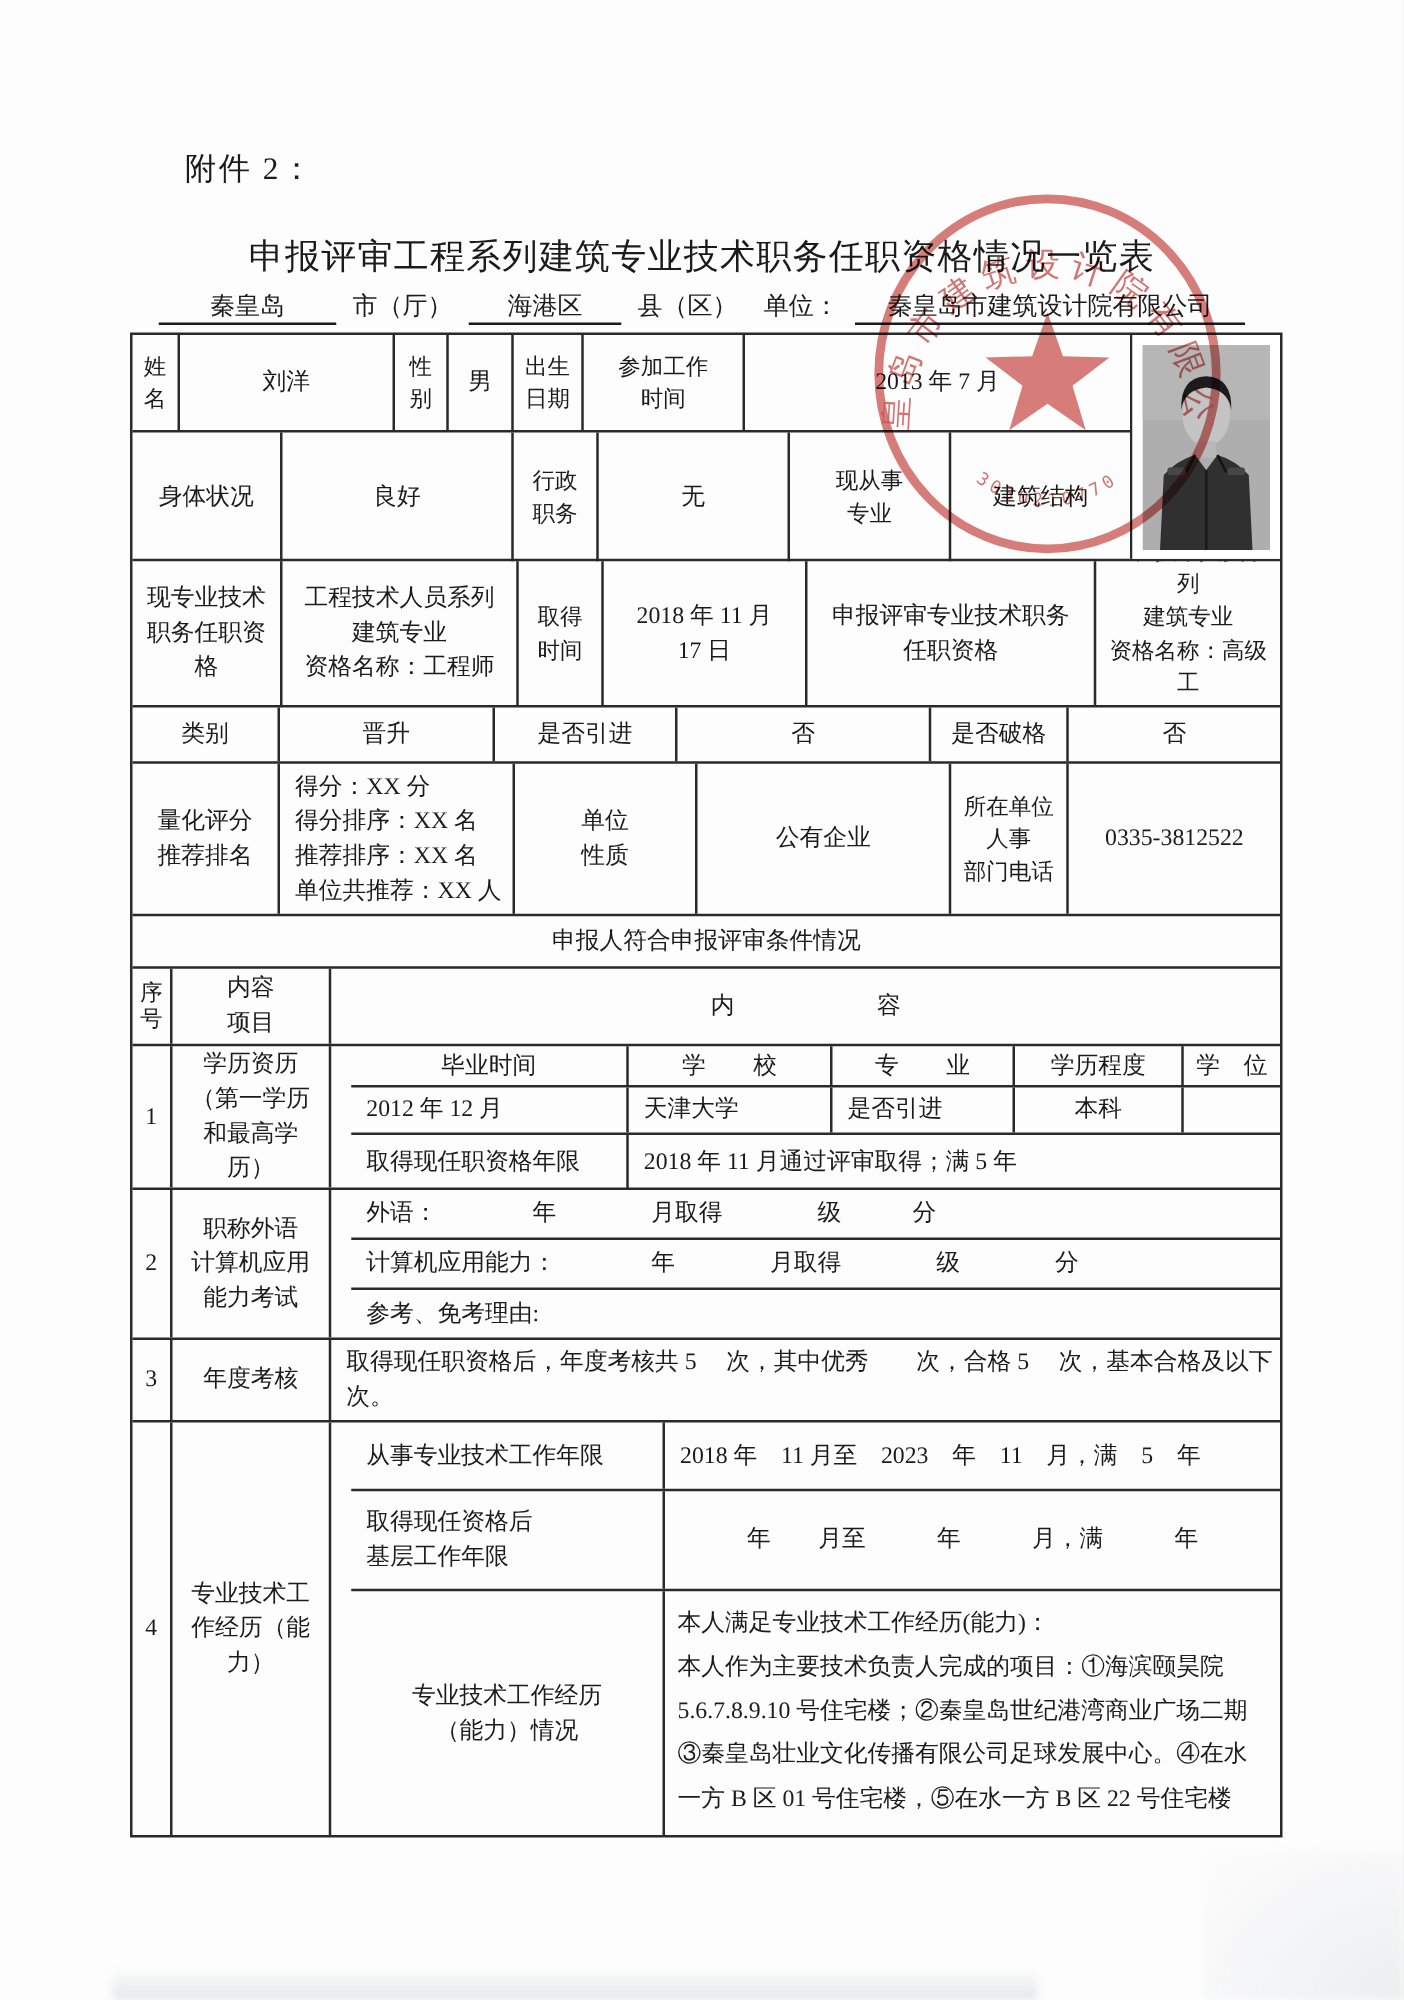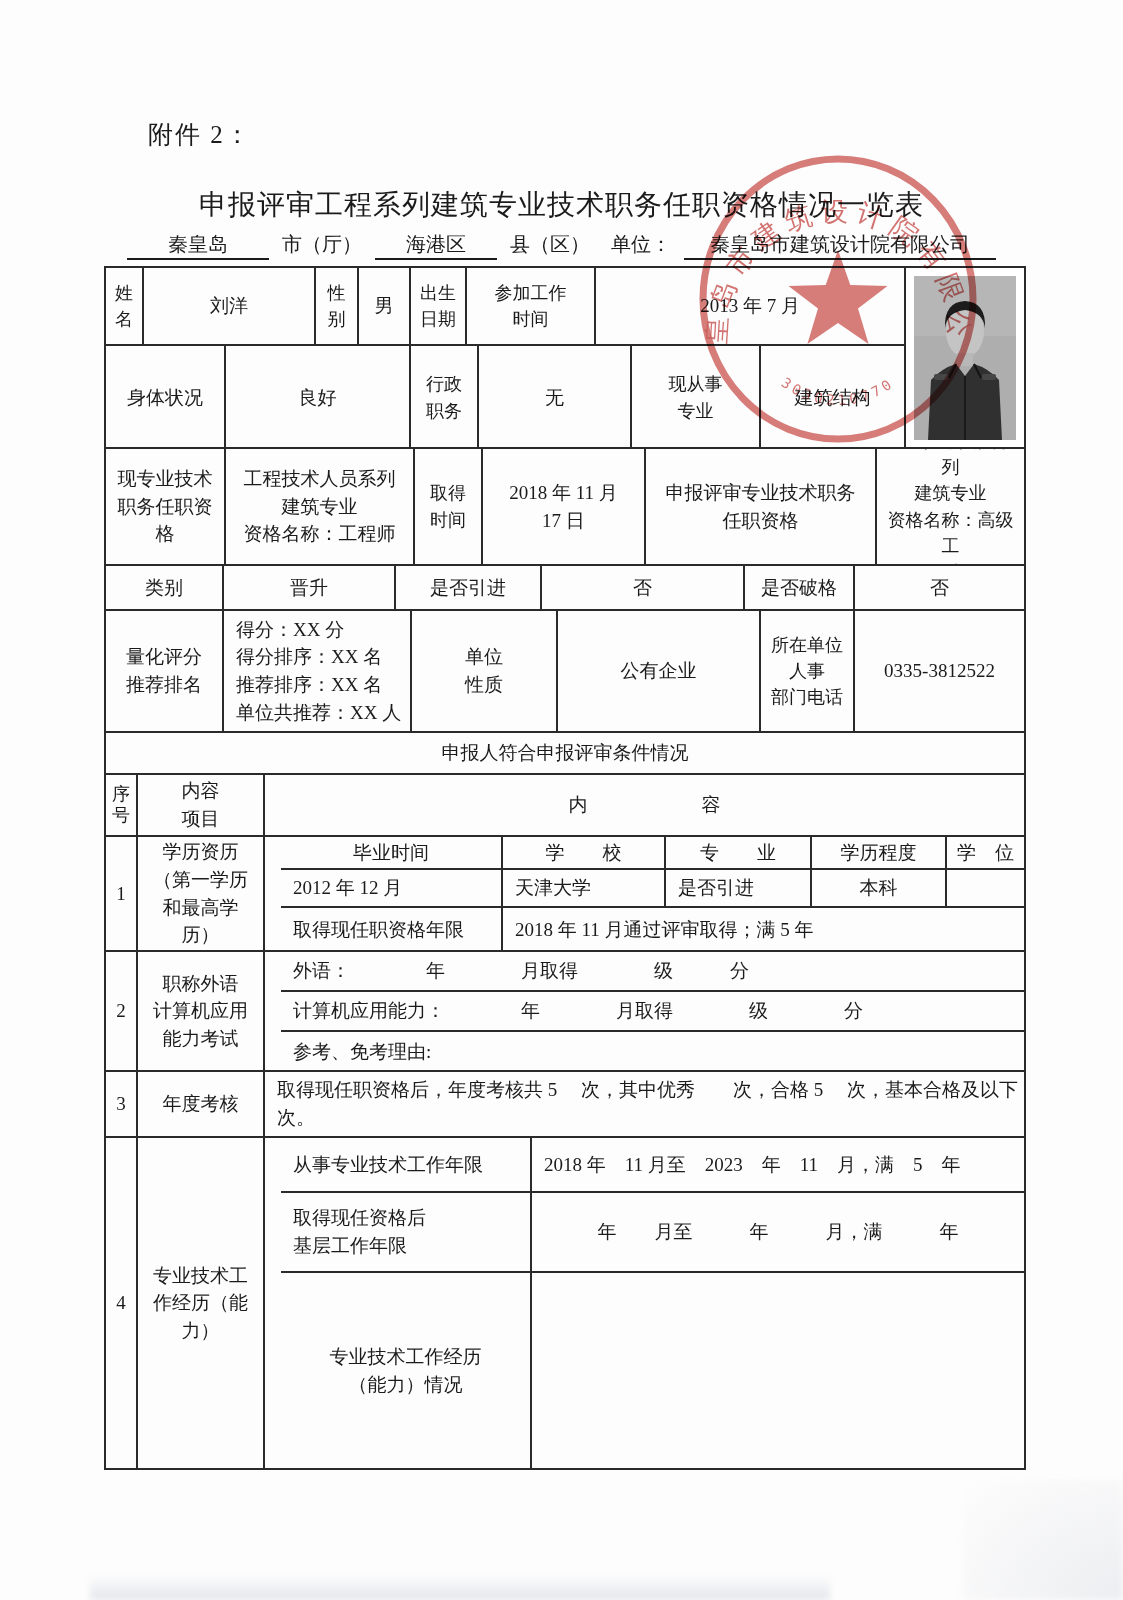--- a/index.html
+++ b/index.html
@@ -238,20 +238,22 @@
           <div class="c al last">2018 年　11 月至　2023　年　11　月，满　5　年</div>
         </div>
         <div class="sub" style="height:80px">
           <div class="c al" style="width:251px">取得现任资格后
 基层工作年限</div>
           <div class="c last">年　　月至　　　年　　　月，满　　　年</div>
         </div>
         <div class="sub last" style="height:195px">
           <div class="c" style="width:251px">专业技术工作经历
 （能力）情况</div>
+          <div class="c al last" style="line-height:1.85;padding:8px 10px;align-items:flex-start">本人满足专业技术工作经历(能力)：
+本人作为主要技术负责人完成的项目：①海滨颐昊院5.6.7.8.9.10 号住宅楼；②秦皇岛世纪港湾商业广场二期③秦皇岛壮业文化传播有限公司足球发展中心。④在水一方 B 区 01 号住宅楼，⑤在水一方 B 区 22 号住宅楼</div>
         </div>
       </div>
     </div>
 
   </div>
 
   <svg class="seal" viewBox="0 0 288 298">
     <defs>
       <path id="arcTop" d="M 34 206 A 112 114 0 1 1 254 206" fill="none"></path>
       <path id="arcBot" d="M 52 182 A 95 97 0 0 0 236 182" fill="none"></path>

